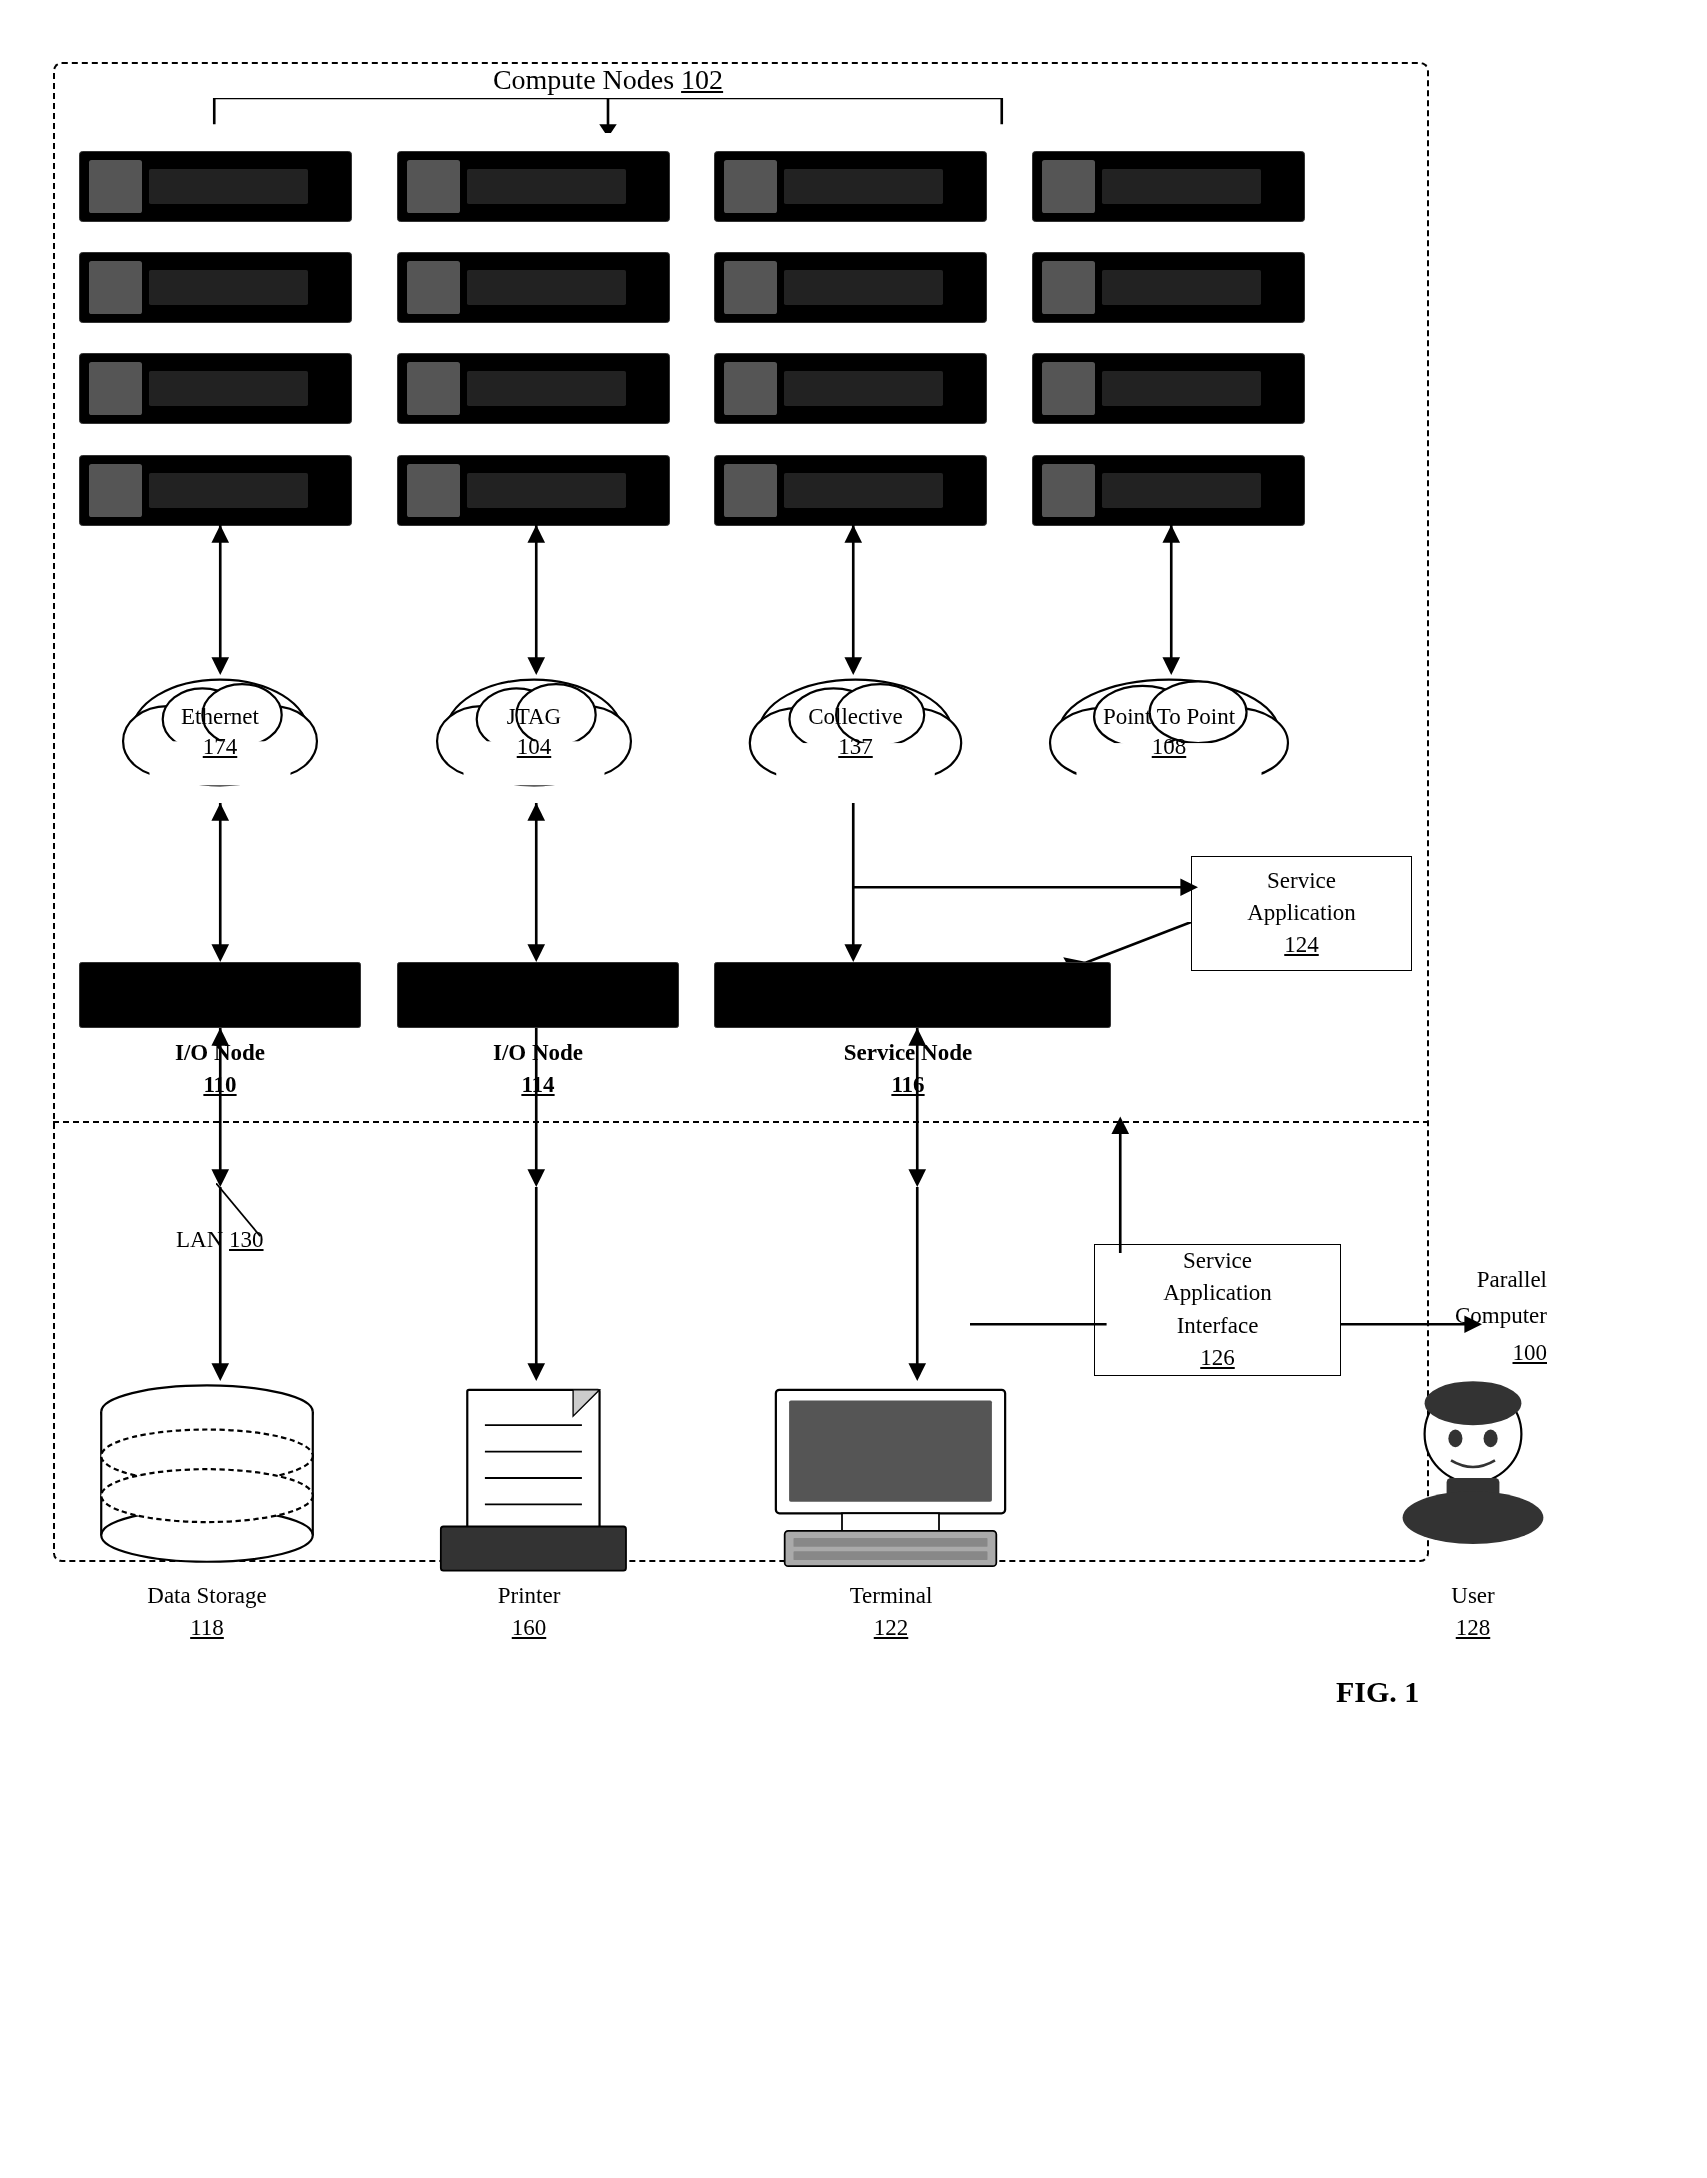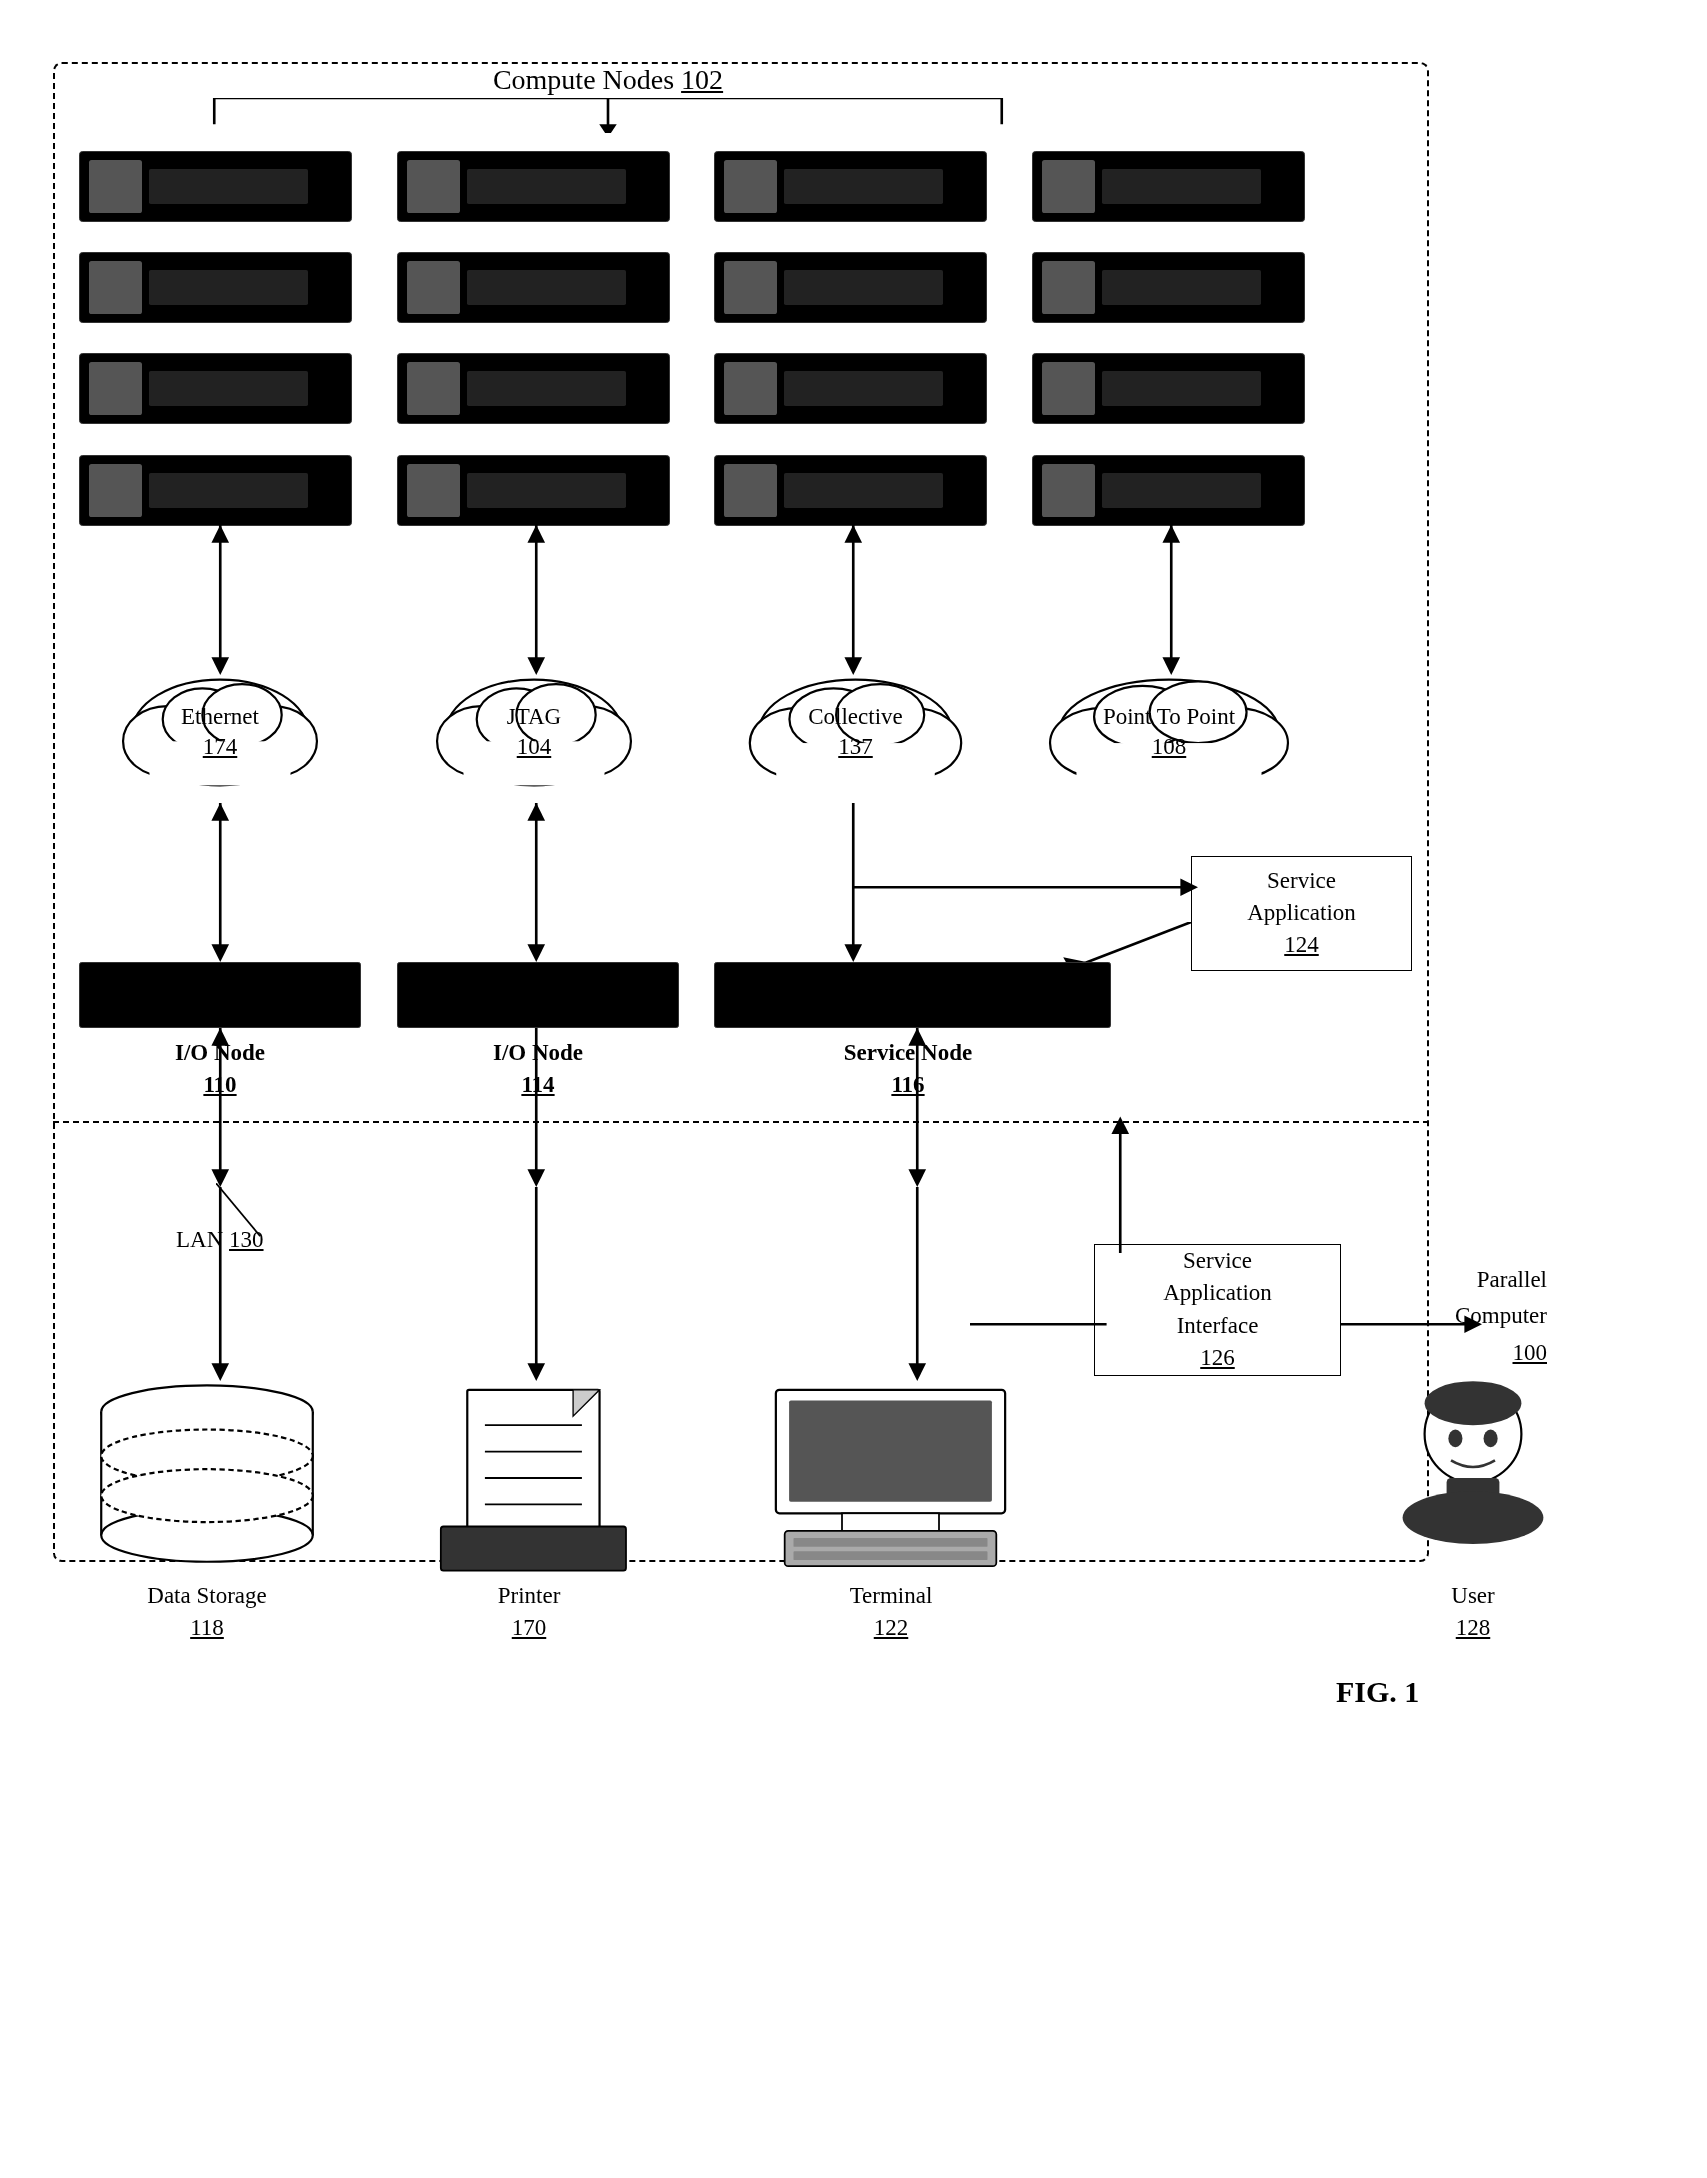--- a/index.html
+++ b/index.html
@@ -435,21 +435,21 @@
     <line x1="70" y1="50" x2="180" y2="50" stroke="black" stroke-width="2"></line>
     <line x1="70" y1="80" x2="180" y2="80" stroke="black" stroke-width="2"></line>
     <line x1="70" y1="110" x2="180" y2="110" stroke="black" stroke-width="2"></line>
     <line x1="70" y1="140" x2="180" y2="140" stroke="black" stroke-width="2"></line>
 
     <polygon points="170,10 200,10 170,40" fill="#ccc" stroke="black" stroke-width="1.5"></polygon>
 
     <rect x="20" y="165" width="210" height="50" fill="#333" stroke="black" stroke-width="2" rx="3"></rect>
   </svg>
   <div class="bottom-item-label" style="top:1553px; left:388px; width:212px;">
-    Printer<br><span class="underline">170</span>
+    Printer<br><span class="underline">160</span>
   </div>
 
   <svg style="position:absolute; top:1354px; left:723px;" width="265" height="194" viewBox="0 0 300 220">
 
     <rect x="20" y="10" width="260" height="140" fill="white" stroke="black" stroke-width="2.5" rx="4"></rect>
 
     <rect x="35" y="22" width="230" height="115" fill="#555" rx="2"></rect>
 
     <rect x="95" y="150" width="110" height="20" fill="white" stroke="black" stroke-width="2"></rect>
 

